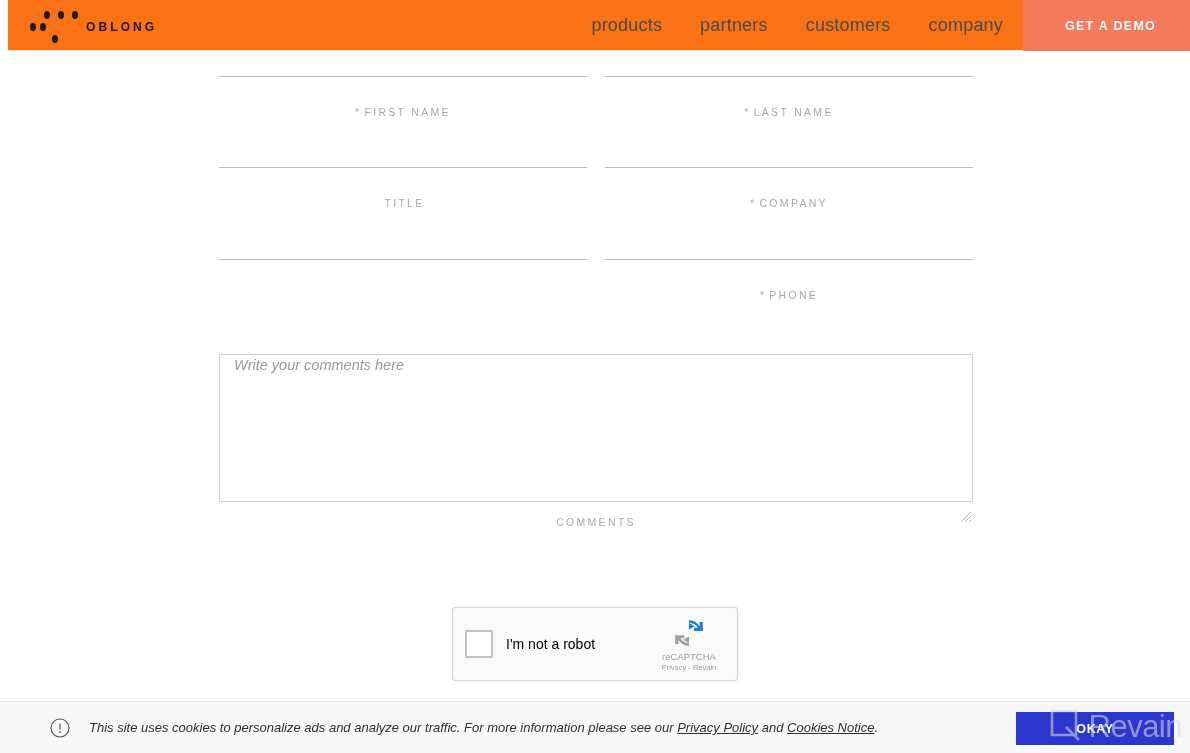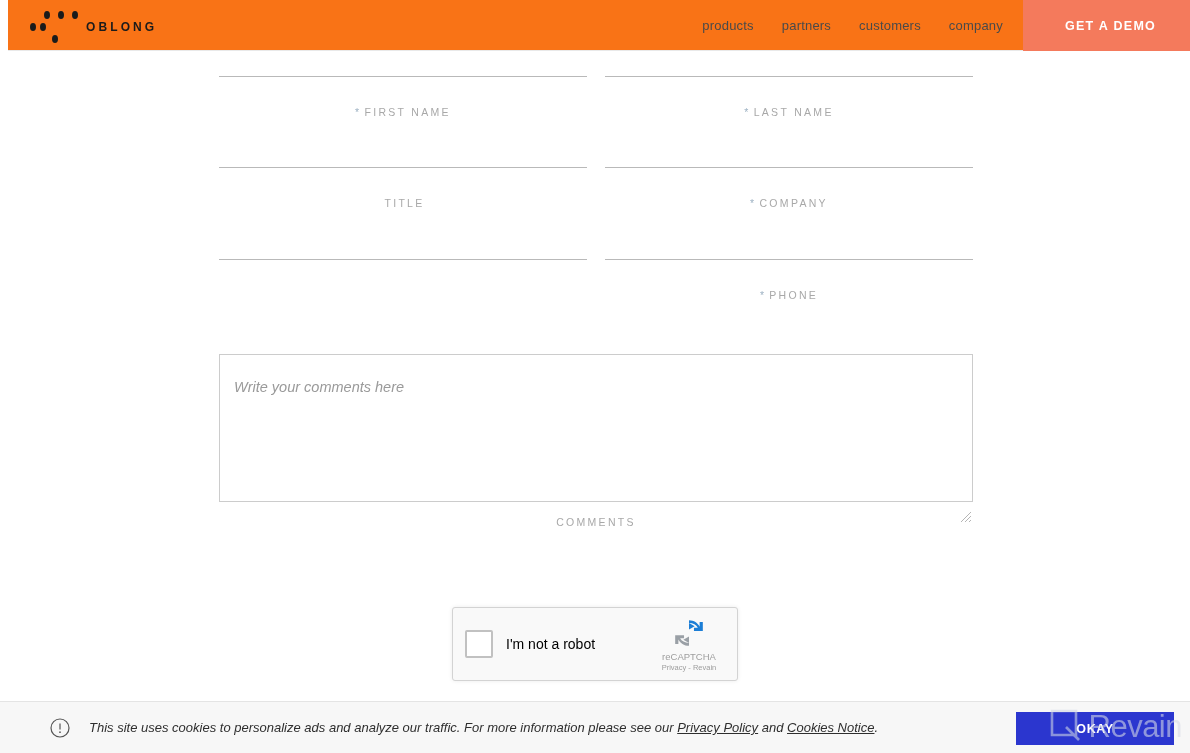--- a/index.html
+++ b/index.html
@@ -62,25 +62,26 @@
   .nav {
     position: absolute;
     right: 195px;
     top: 0;
     height: 51px;
     display: flex;
     align-items: center;
     gap: 28px;
   }
   .nav-item {
-    font-size: 13px;
+    font-size: 18px;
     color: #4a4a4a;
     letter-spacing: 0.2px;
     cursor: pointer;
     font-family: "Liberation Sans", sans-serif;
+    margin-left: 10px;
   }
 
   .demo-btn {
     position: absolute;
     right: 0; top: 0;
     width: 175px;
     height: 51px;
     background: #f47a5c;
     color: #ffffff;
     font-size: 12.5px;
@@ -144,21 +145,21 @@
     left: 219px;
     top: 303px;
     width: 754px;
   }
   .comments-wrap textarea {
     width: 754px;
     height: 148px;
     border: 1px solid #cccccc;
     outline: none;
     resize: none;
-    padding: 24px 14px;
+    padding: 2px 14px;
     font-size: 12px;
     color: #333;
     font-family: "Liberation Sans", sans-serif;
     background: #fff;
   }
   .comments-wrap textarea::placeholder {
     color: #9a9a9a;
     font-style: italic;
     font-size: 14.5px;
   }

